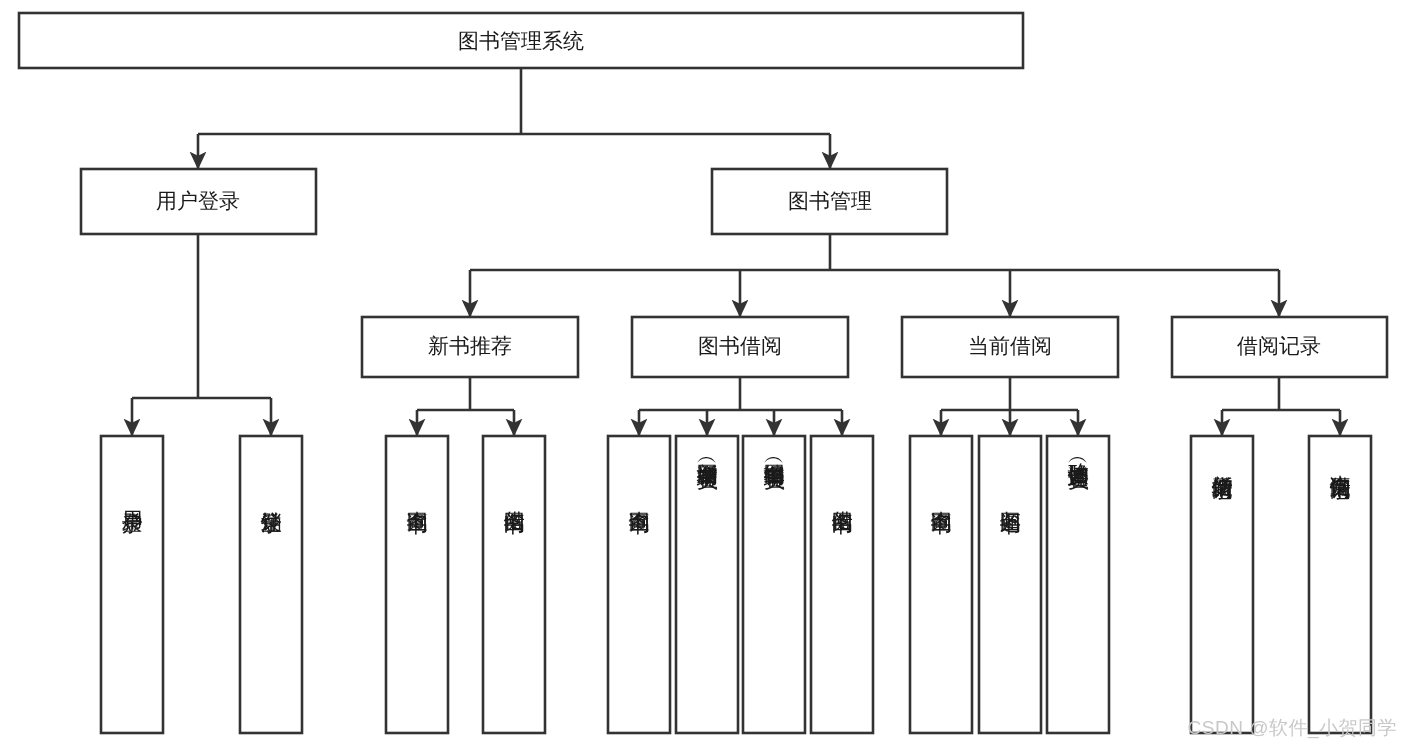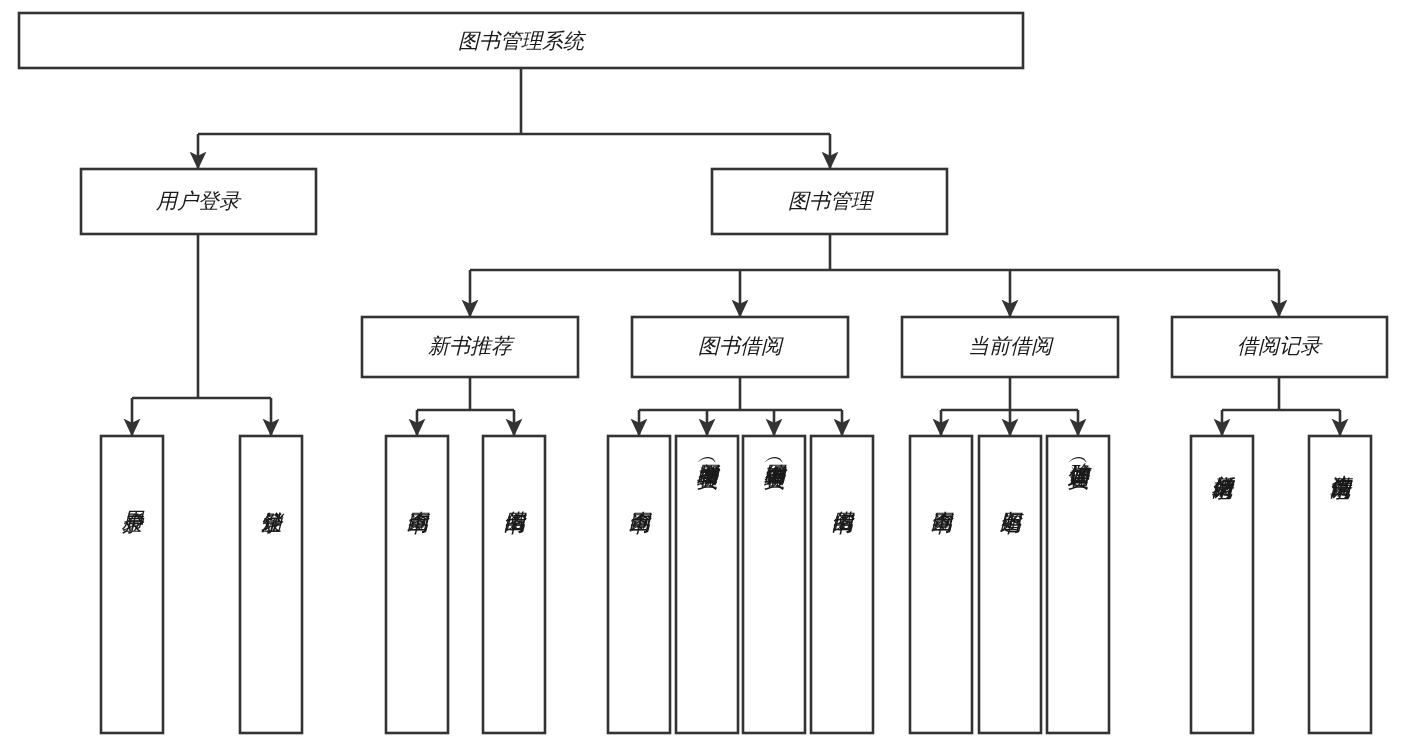--- a/index.html
+++ b/index.html
@@ -9,21 +9,20 @@
   }
   body {
     font-family: "Liberation Sans", "DejaVu Sans", sans-serif;
   }
   #diagram-root {
     position: relative;
     width: 1405px;
     height: 747px;
     background: #ffffff;
     overflow: hidden;
-    font-style: italic;
   }
   #diagram-svg {
     position: absolute;
     left: 0;
     top: 0;
     width: 1405px;
     height: 747px;
     display: block;
   }
   .node-box {
@@ -199,14 +198,15 @@
     <span class="node-label-v">确认归还（管理员）</span>
   </div>
 
   <div class="node-label-v-wrap" style="left:1191px; top:436px; width:62px; height:297px; padding-top:22px;">
     <span class="node-label-v">新增借阅记录</span>
   </div>
   <div class="node-label-v-wrap" style="left:1309px; top:436px; width:62px; height:297px; padding-top:22px;">
     <span class="node-label-v">查询借阅记录</span>
   </div>
 
+  <div id="watermark">CSDN @软件_小贺同学</div>
 
 </div>
 
 </body></html>

